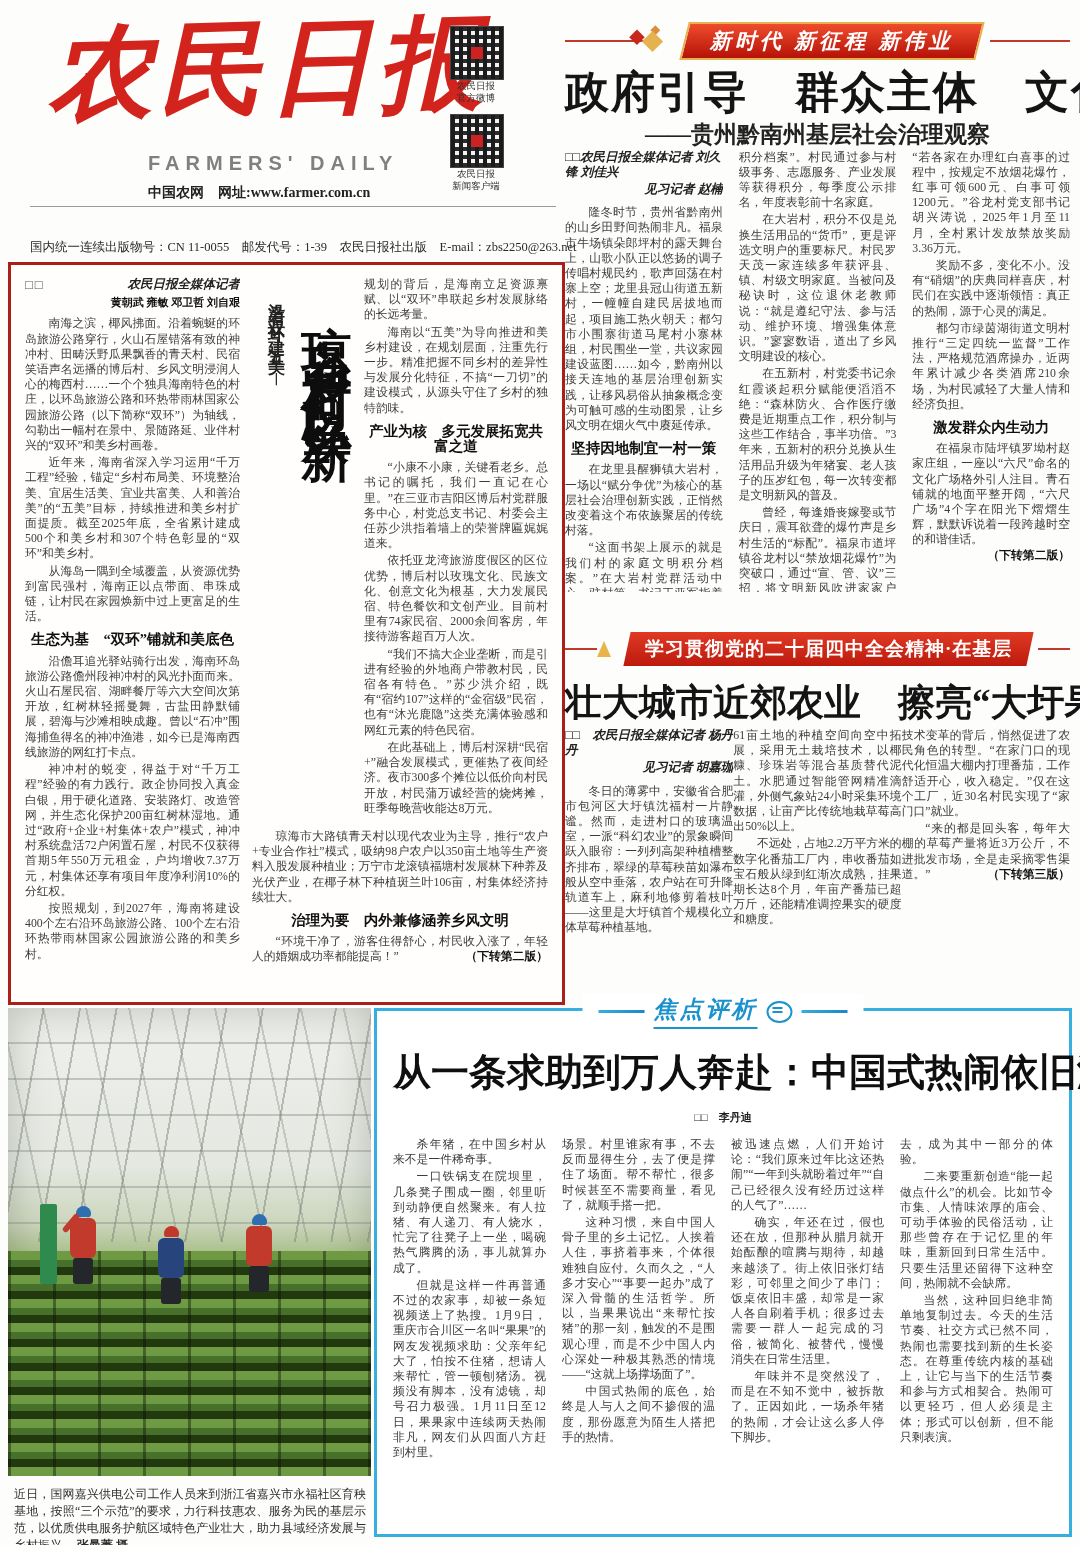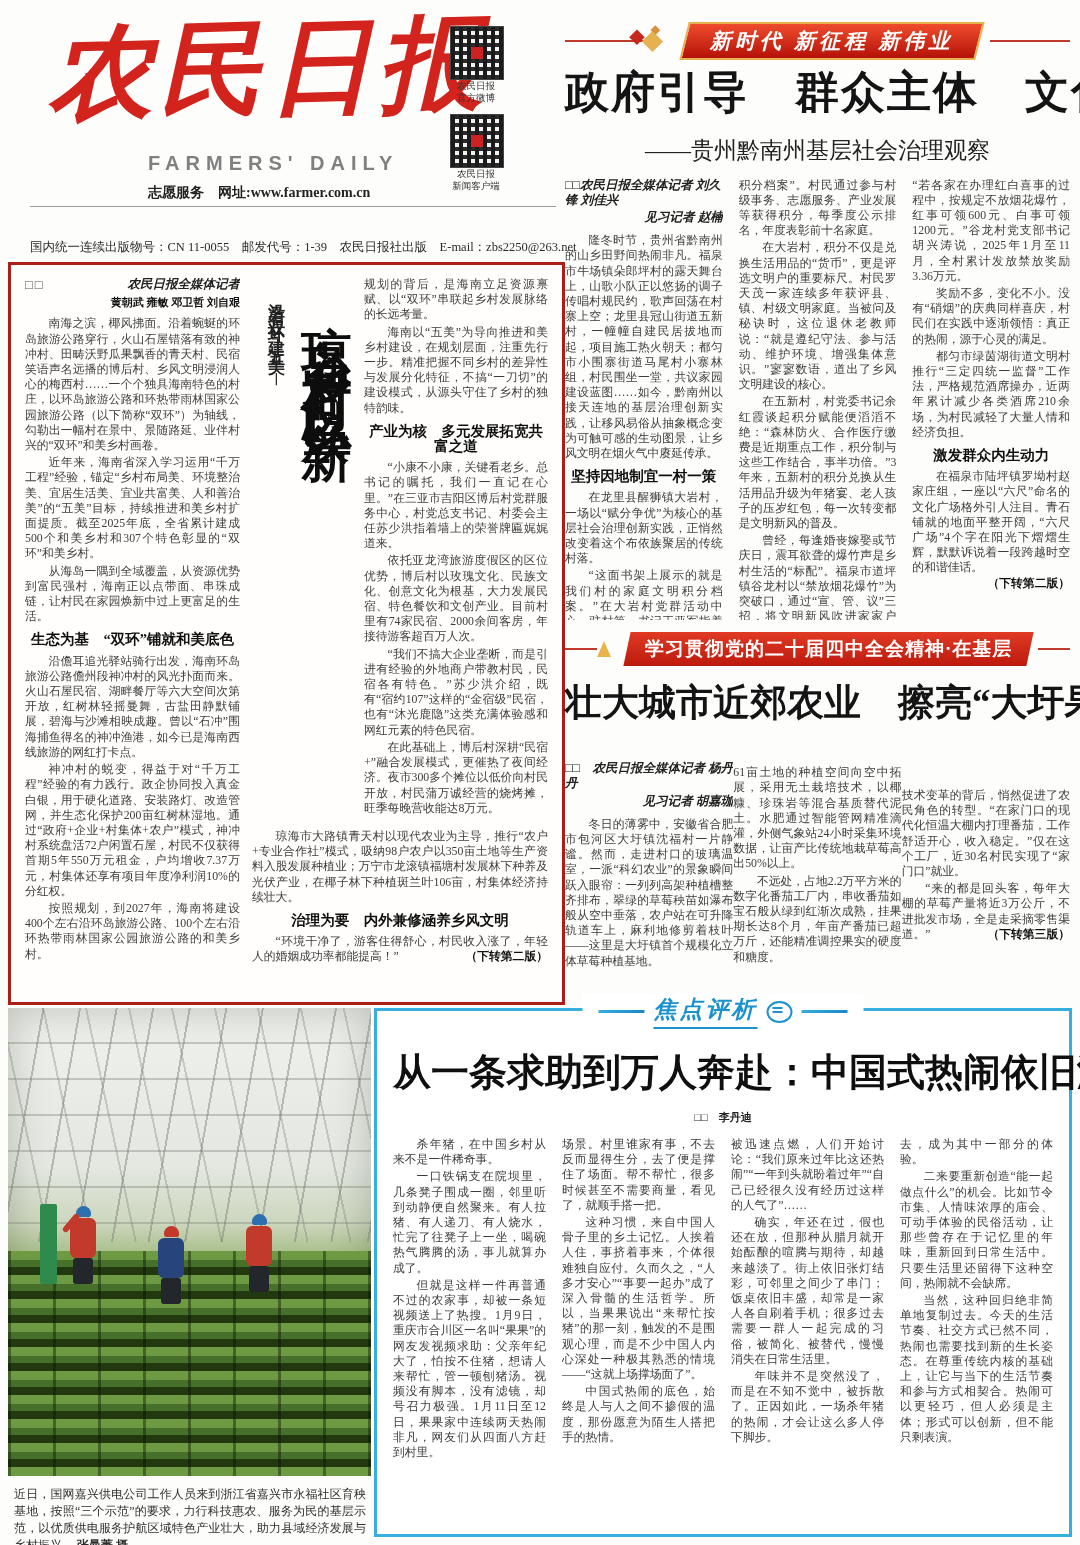--- a/index.html
+++ b/index.html
@@ -36,22 +36,22 @@
   .banner-row{display:flex;align-items:center;height:38px;}
   .banner-row .rline{flex:1;height:2px;background:#c0392b;}
   .ribbon{position:relative;margin:0 10px;transform:skewX(-14deg);
           background:linear-gradient(180deg,#ef4c2d,#b51208);border:2px solid #e6b250;padding:3px 24px;}
   .ribbon .rb-text{display:block;transform:skewX(14deg);color:#fff;font-weight:900;font-style:italic;
           font-size:21px;letter-spacing:4px;white-space:nowrap;}
   .diamonds{width:15px;height:15px;background:#e6b250;transform:rotate(45deg);margin-right:14px;
             box-shadow:-14px 8px 0 -2px #c6281c, -6px -10px 0 -4px #d98f3d;}
   .gz-headline{margin-top:8px;text-align:center;font-size:44px;line-height:1.15;font-weight:900;
                color:#141414;letter-spacing:2px;white-space:nowrap;}
-  .gz-deck{text-align:center;font-size:23px;color:#222;margin-top:16px;}
-  .gz-cols{margin-top:12px;gap:16px;height:442px;font-family:Liberation Serif, serif;}
+  .gz-deck{text-align:center;font-size:23px;color:#222;margin-top:0;font-weight:bold;}
+  .gz-cols{margin-top:0;gap:16px;height:442px;font-family:Liberation Serif, serif;}
   .byline{font-size:12.5px;margin-bottom:8px;color:#222;}
   .byline .b1{font-weight:700;font-style:italic;}
   .byline .b2{display:block;text-align:right;font-weight:700;font-style:italic;margin-top:2px;}
   
   .hn{position:absolute;left:8px;top:262px;width:557px;height:743px;border:3px solid #ad1e18;
       background:#fffefc;box-sizing:border-box;padding:12px 14px;}
   .hn-grid{display:grid;grid-template-columns:215px 100px 1fr;grid-template-rows:552px auto;
            column-gap:12px;height:100%;}
   .hn-col1{grid-column:1;grid-row:1 / span 2;overflow:hidden;font-size:11.8px;line-height:15.2px;}
   .hn-byline{display:flex;margin-bottom:6px;align-items:flex-start;}
@@ -65,21 +65,21 @@
   .hn-col2{grid-column:3;grid-row:1;overflow:hidden;font-size:11.8px;line-height:15.2px;}
   .hn-bottom{grid-column:2 / 4;grid-row:2;overflow:hidden;font-size:11.8px;line-height:15.2px;}
   
   .dw{position:absolute;left:565px;top:630px;width:505px;}
   .dw-banner{margin:0 8px;transform:skewX(-12deg);background:linear-gradient(180deg,#e03a24,#bd1a0e);
              padding:4px 18px;position:relative;}
   .dw-banner .rb-text{display:block;transform:skewX(12deg);color:#fff;font-weight:900;font-size:19px;letter-spacing:1px;white-space:nowrap;}
   .wheat{width:0;height:0;border-left:7px solid transparent;border-right:7px solid transparent;
          border-bottom:16px solid #e8b44c;margin-right:8px;}
   .dw-headline{margin-top:10px;text-align:center;font-size:37px;font-weight:900;color:#141414;white-space:nowrap;}
-  .dw-cols{margin-top:12px;height:252px;align-items:center;}
+  .dw-cols{margin-top:0;height:252px;}
   
   .photo{position:absolute;left:8px;top:1008px;width:363px;height:468px;overflow:hidden;
          background:linear-gradient(180deg,#eff1ed 0%,#e4e8e1 34%,#ccd6bd 46%,#8cab61 58%,#4f7233 74%,#2c4519 100%);
          box-shadow:inset 0 0 40px rgba(30,40,20,.25);}
   .ph-roof{position:absolute;left:0;right:0;top:0;height:50%;
     background:
       repeating-linear-gradient(100deg,transparent 0 34px,rgba(118,124,116,.45) 34px 36px),
       repeating-linear-gradient(78deg,transparent 0 40px,rgba(118,124,116,.32) 40px 42px),
       repeating-linear-gradient(180deg,transparent 0 34px,rgba(128,134,126,.4) 34px 36px);}
   .ph-rows{position:absolute;left:0;right:0;bottom:0;height:48%;
@@ -114,21 +114,21 @@
   .es-cols{margin-top:12px;gap:16px;height:392px;}
 </style>
 </head>
 <body>
 
 <div class="page">
 
   <div class="masthead">
     <div class="mast-title">农民日报</div>
     <div class="mast-en">FARMERS' DAILY</div>
-    <div class="mast-site">志愿服务　网址:www.farmer.com.cn</div>
+    <div class="mast-site">中国农网　网址:www.farmer.com.cn</div>
     <div class="qr qr1"></div>
     <div class="qr-label ql1">
       <span>农民日报</span><br>
       <span>官方微博</span>
     </div>
     <div class="qr qr2"></div>
     <div class="qr-label ql2">
       <span>农民日报</span><br>
       <span>新闻客户端</span>
     </div>

